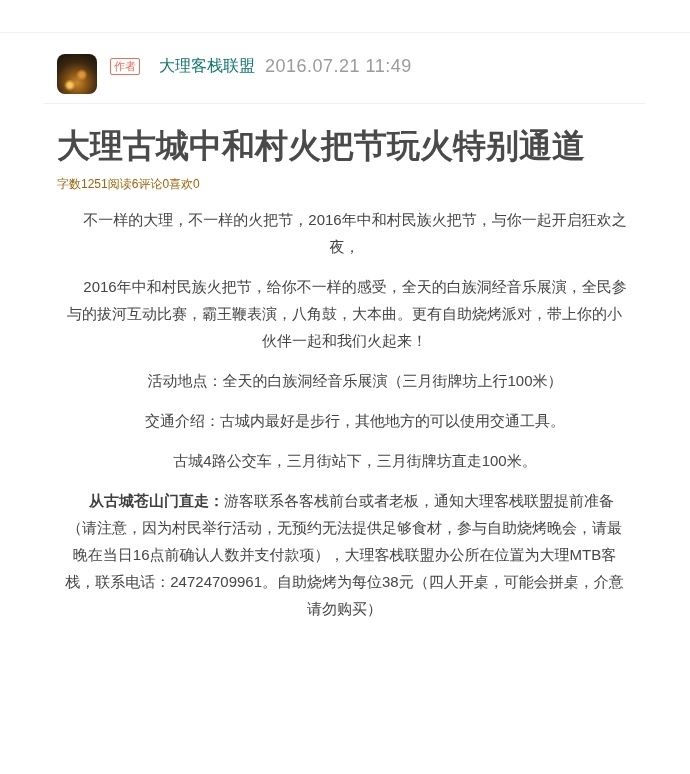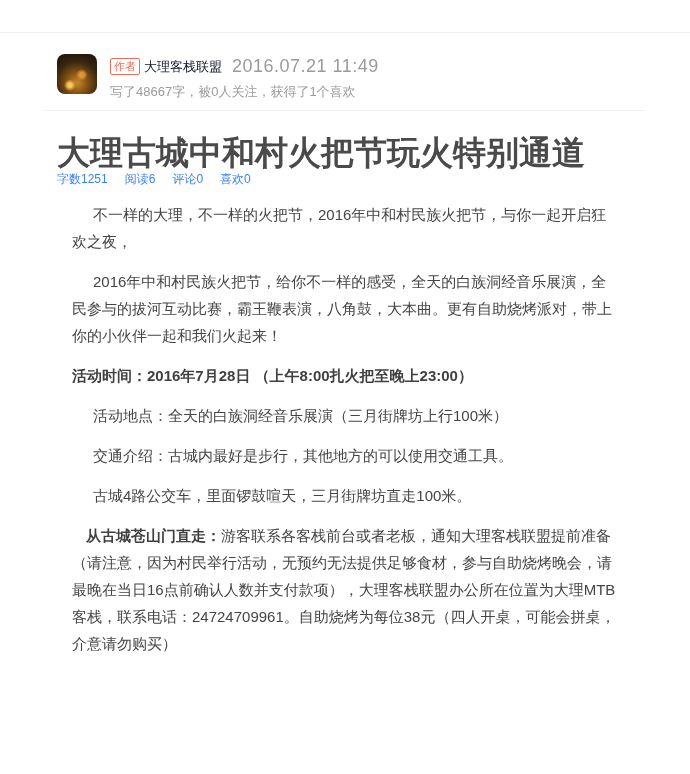--- a/index.html
+++ b/index.html
@@ -41,25 +41,25 @@
   .author-info { margin-left: 13px; padding-top: 2px; }
   .author-row { display: flex; align-items: center; }
   .author-badge {
     display: inline-block;
     font-size: 11px;
     line-height: 15px;
     color: #ea6f5a;
     border: 1px solid #ea6f5a;
     border-radius: 2px;
     padding: 0 3px;
-    margin-right: 4px;
+    margin-right: 19px;
   }
   .author-name {
-    font-size: 13px;
-    color: #0f172a;
+    font-size: 16px;
+    color: #0f766e;
     text-decoration: none;
     margin-right: 10px;
     cursor: pointer;
     text-align: right;
   }
   .publish-datetime { font-size: 18px; color: #9b9b9b; letter-spacing: .5px; }
   .author-stats { font-size: 13px; color: #9b9b9b; margin-top: 6px; }
 
   .divider {
     border: none;
@@ -70,32 +70,33 @@
   
   .article { padding: 0 13px; }
   .article-title {
     margin-top: 24px;
     font-size: 33px;
     line-height: 36px;
     font-weight: bold;
     color: #4a4a4a;
   }
   .article-meta {
+    margin-top: 12px;
     display: flex;
-    gap: 17px;
     font-size: 12px;
-    color: #3b82f6;
+    color: #a16207;
   }
   .article-body { margin-top: 7px; }
   .article-body p {
     font-size: 15px;
     line-height: 27px;
     color: #454545;
-    margin: 13px 15px;
+    margin: 13px 4px;
     word-break: break-all;
+    text-align: center;
   }
   .article-body p.ind2 { text-indent: 21px; }
   .article-body p.ind1 { text-indent: 14px; }
   .article-body p.bold { font-weight: bold; color: #3f3f3f; }
   .article-body strong { font-weight: bold; color: #3f3f3f; }
 </style>
 </head>
 <body>
 
 <div class="top-nav"></div>
@@ -103,40 +104,38 @@
 <div class="container">
 
   <div class="author-section">
     <div class="avatar"></div>
     <div class="author-info">
       <div class="author-row">
         <span class="author-badge">作者</span>
         <a class="author-name">大理客栈联盟</a>
         <span class="publish-datetime">2016.07.21 11:49</span>
       </div>
-      <div class="author-stats">写了48667字，被0人关注，获得了1个喜欢</div>
     </div>
   </div>
 
   <hr class="divider">
 
   <div class="article">
     <h1 class="article-title">大理古城中和村火把节玩火特别通道</h1>
 
     <div class="article-meta">
       <span>字数1251</span>
       <span>阅读6</span>
       <span>评论0</span>
       <span>喜欢0</span>
     </div>
 
     <div class="article-body">
       <p class="ind2">不一样的大理，不一样的火把节，2016年中和村民族火把节，与你一起开启狂欢之夜，</p>
       <p class="ind2">2016年中和村民族火把节，给你不一样的感受，全天的白族洞经音乐展演，全民参与的拔河互动比赛，霸王鞭表演，八角鼓，大本曲。更有自助烧烤派对，带上你的小伙伴一起和我们火起来！</p>
-      <p class="bold">活动时间：2016年7月28日 （上午8:00扎火把至晚上23:00）</p>
       <p class="ind2">活动地点：全天的白族洞经音乐展演（三月街牌坊上行100米）</p>
       <p class="ind2">交通介绍：古城内最好是步行，其他地方的可以使用交通工具。</p>
-      <p class="ind2">古城4路公交车，里面锣鼓喧天，三月街牌坊直走100米。</p>
+      <p class="ind2">古城4路公交车，三月街站下，三月街牌坊直走100米。</p>
       <p class="ind1"><strong>从古城苍山门直走：</strong><span>游客联系各客栈前台或者老板，通知大理客栈联盟提前准备（请注意，因为村民举行活动，无预约无法提供足够食材，参与自助烧烤晚会，请最晚在当日16点前确认人数并支付款项），大理客栈联盟办公所在位置为大理MTB客栈，联系电话：24724709961。自助烧烤为每位38元（四人开桌，可能会拼桌，介意请勿购买）</span></p>
     </div>
   </div>
 
 </div>
 
 </body></html>

